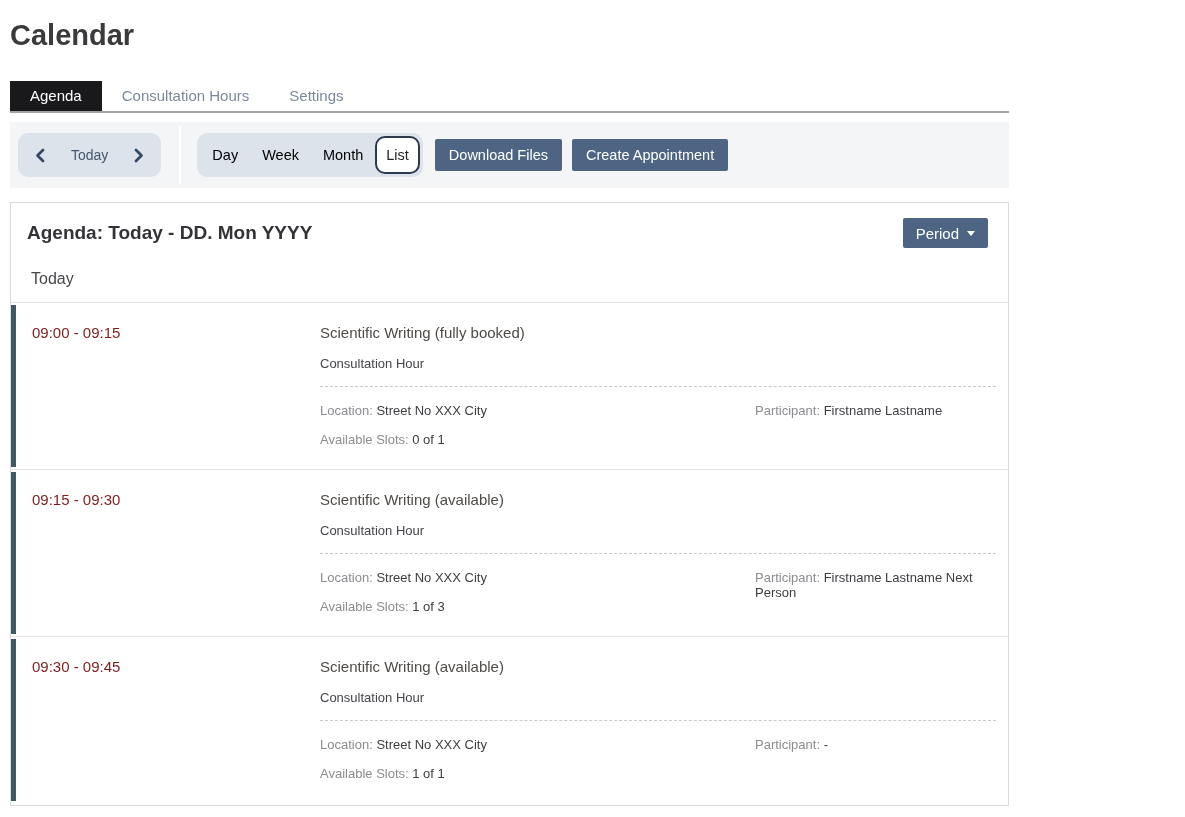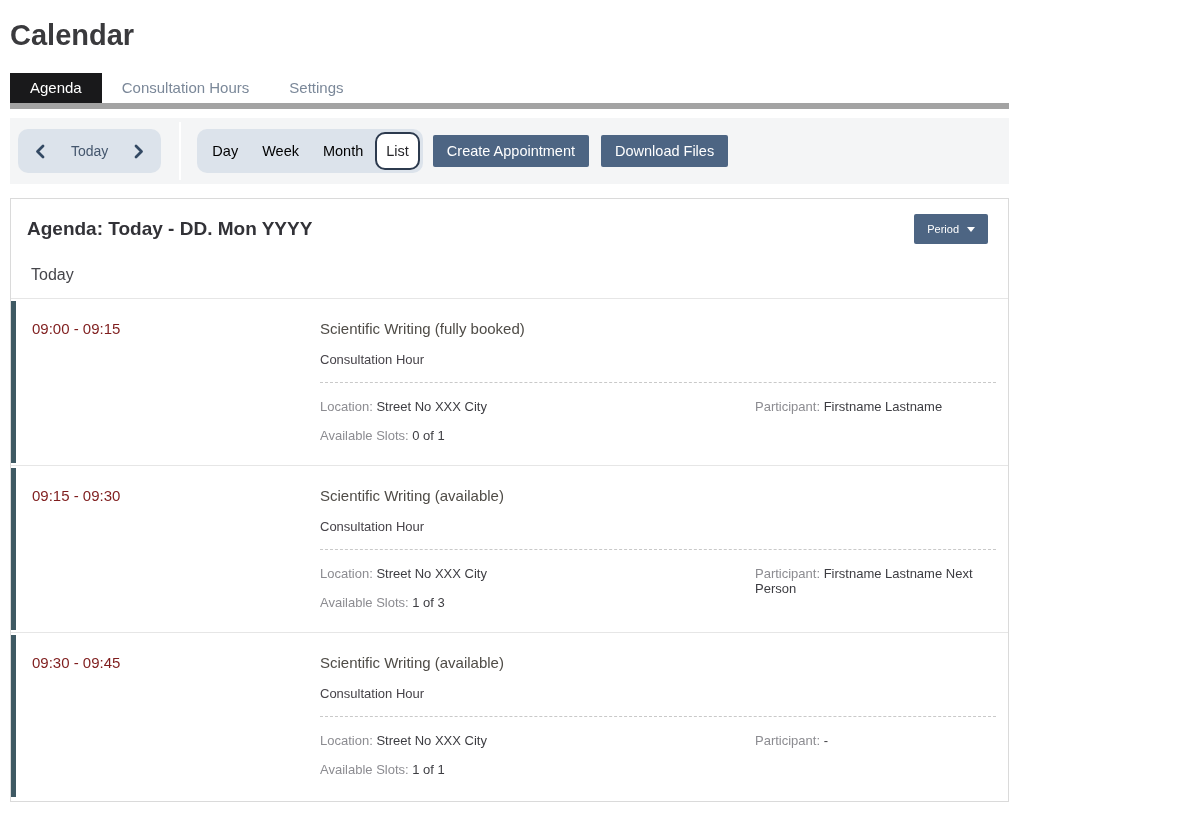--- a/index.html
+++ b/index.html
@@ -23,22 +23,22 @@
     font-size: 29px;
     line-height: 34px;
     font-weight: 700;
     color: #3a3a3d;
   }
 
   
   .tabs {
     display: flex;
     align-items: flex-end;
-    margin-top: 21px;
-    border-bottom: 6px solid #a3a3a3;
+    margin-top: 29px;
+    border-bottom: 2px solid #a3a3a3;
   }
   .tab {
     height: 30px;
     line-height: 30px;
     padding: 0 20px;
     font-size: 15px;
     color: #7b8899;
     cursor: pointer;
     white-space: nowrap;
   }
@@ -137,21 +137,21 @@
     margin: 0;
     font-size: 19px;
     font-weight: 700;
     color: #323237;
   }
   .period-btn {
     background: #4d6583;
     color: #ffffff;
     border: none;
     font-family: inherit;
-    font-size: 11px;
+    font-size: 15px;
     padding: 10px 13px;
     height: 30px;
     border-radius: 2px;
     cursor: pointer;
     display: flex;
     align-items: center;
     gap: 8px;
   }
   .caret-down {
     width: 0; height: 0;
@@ -251,22 +251,22 @@
 
     <div class="toolbar-divider"></div>
 
     <div class="btn-group view-group">
       <button class="view-item">Day</button>
       <button class="view-item">Week</button>
       <button class="view-item">Month</button>
       <button class="view-item selected">List</button>
     </div>
 
+    <button class="action-btn download">Download Files</button>
     <button class="action-btn create">Create Appointment</button>
-    <button class="action-btn download">Download Files</button>
   </div>
 
   <section class="panel">
     <div class="panel-header">
       <h2 class="panel-title">Agenda: Today - DD. Mon YYYY</h2>
       <button class="period-btn">
         <span>Period</span>
         <span class="caret-down"></span>
       </button>
     </div>

